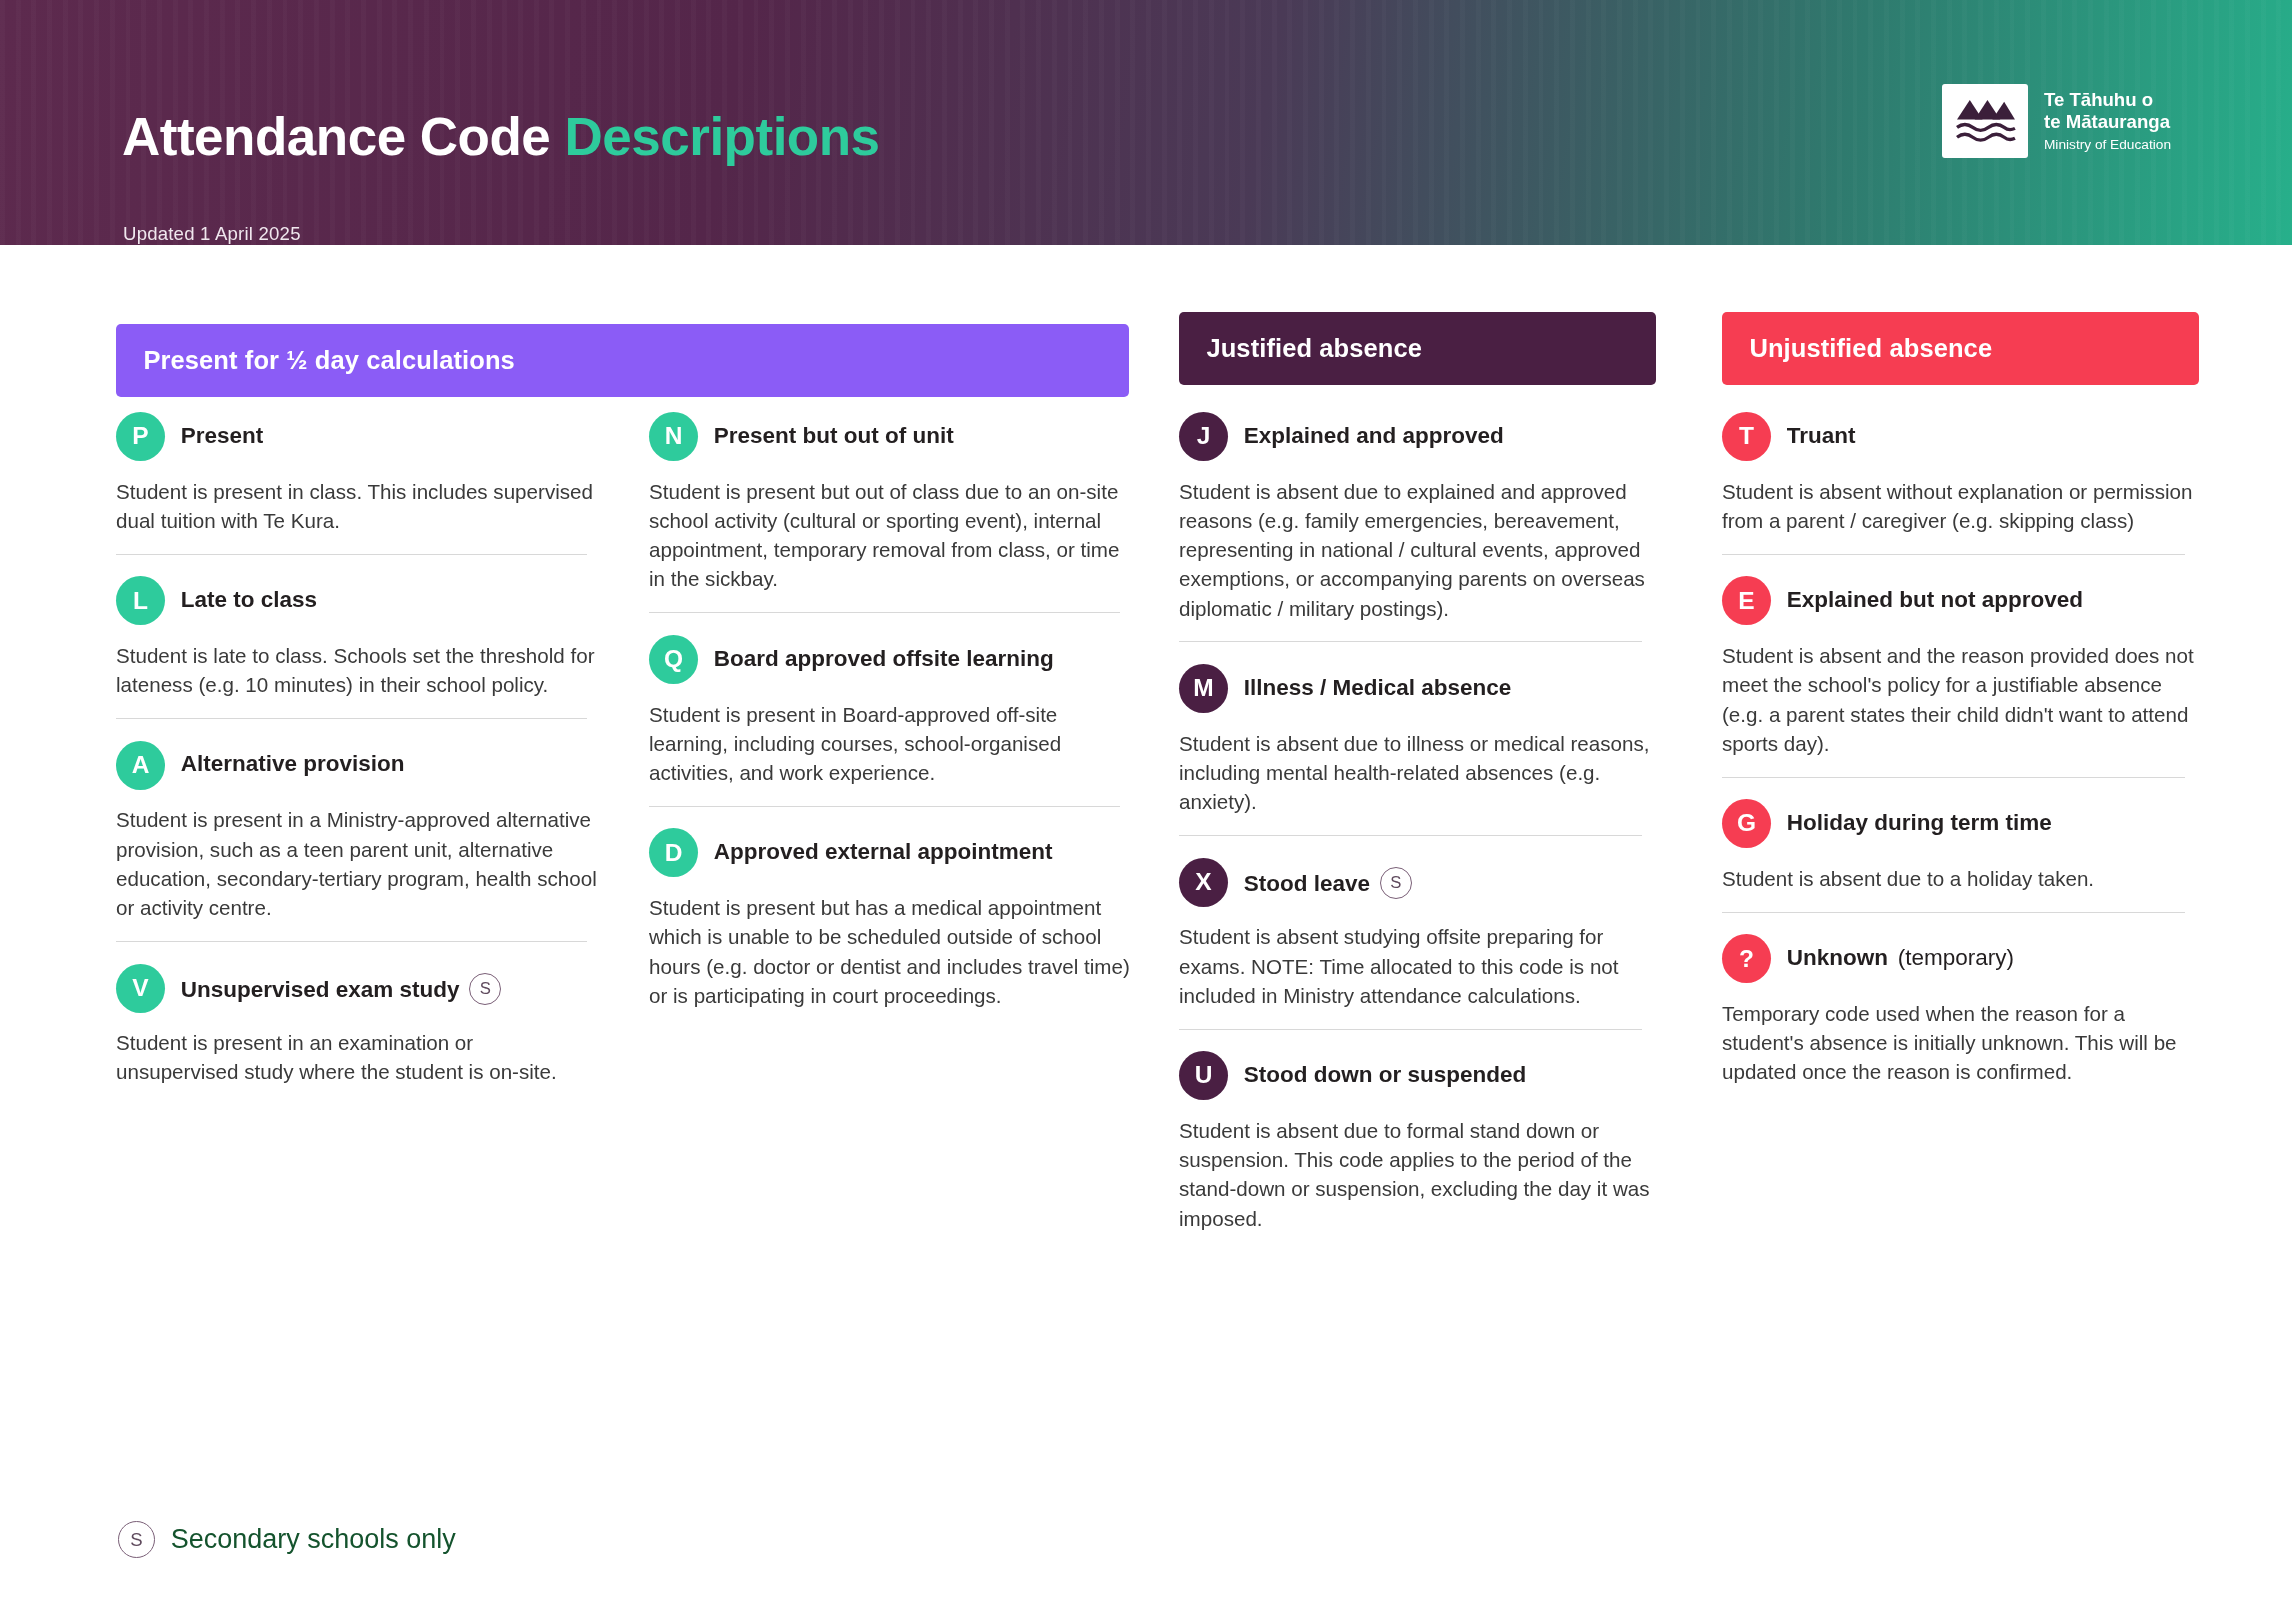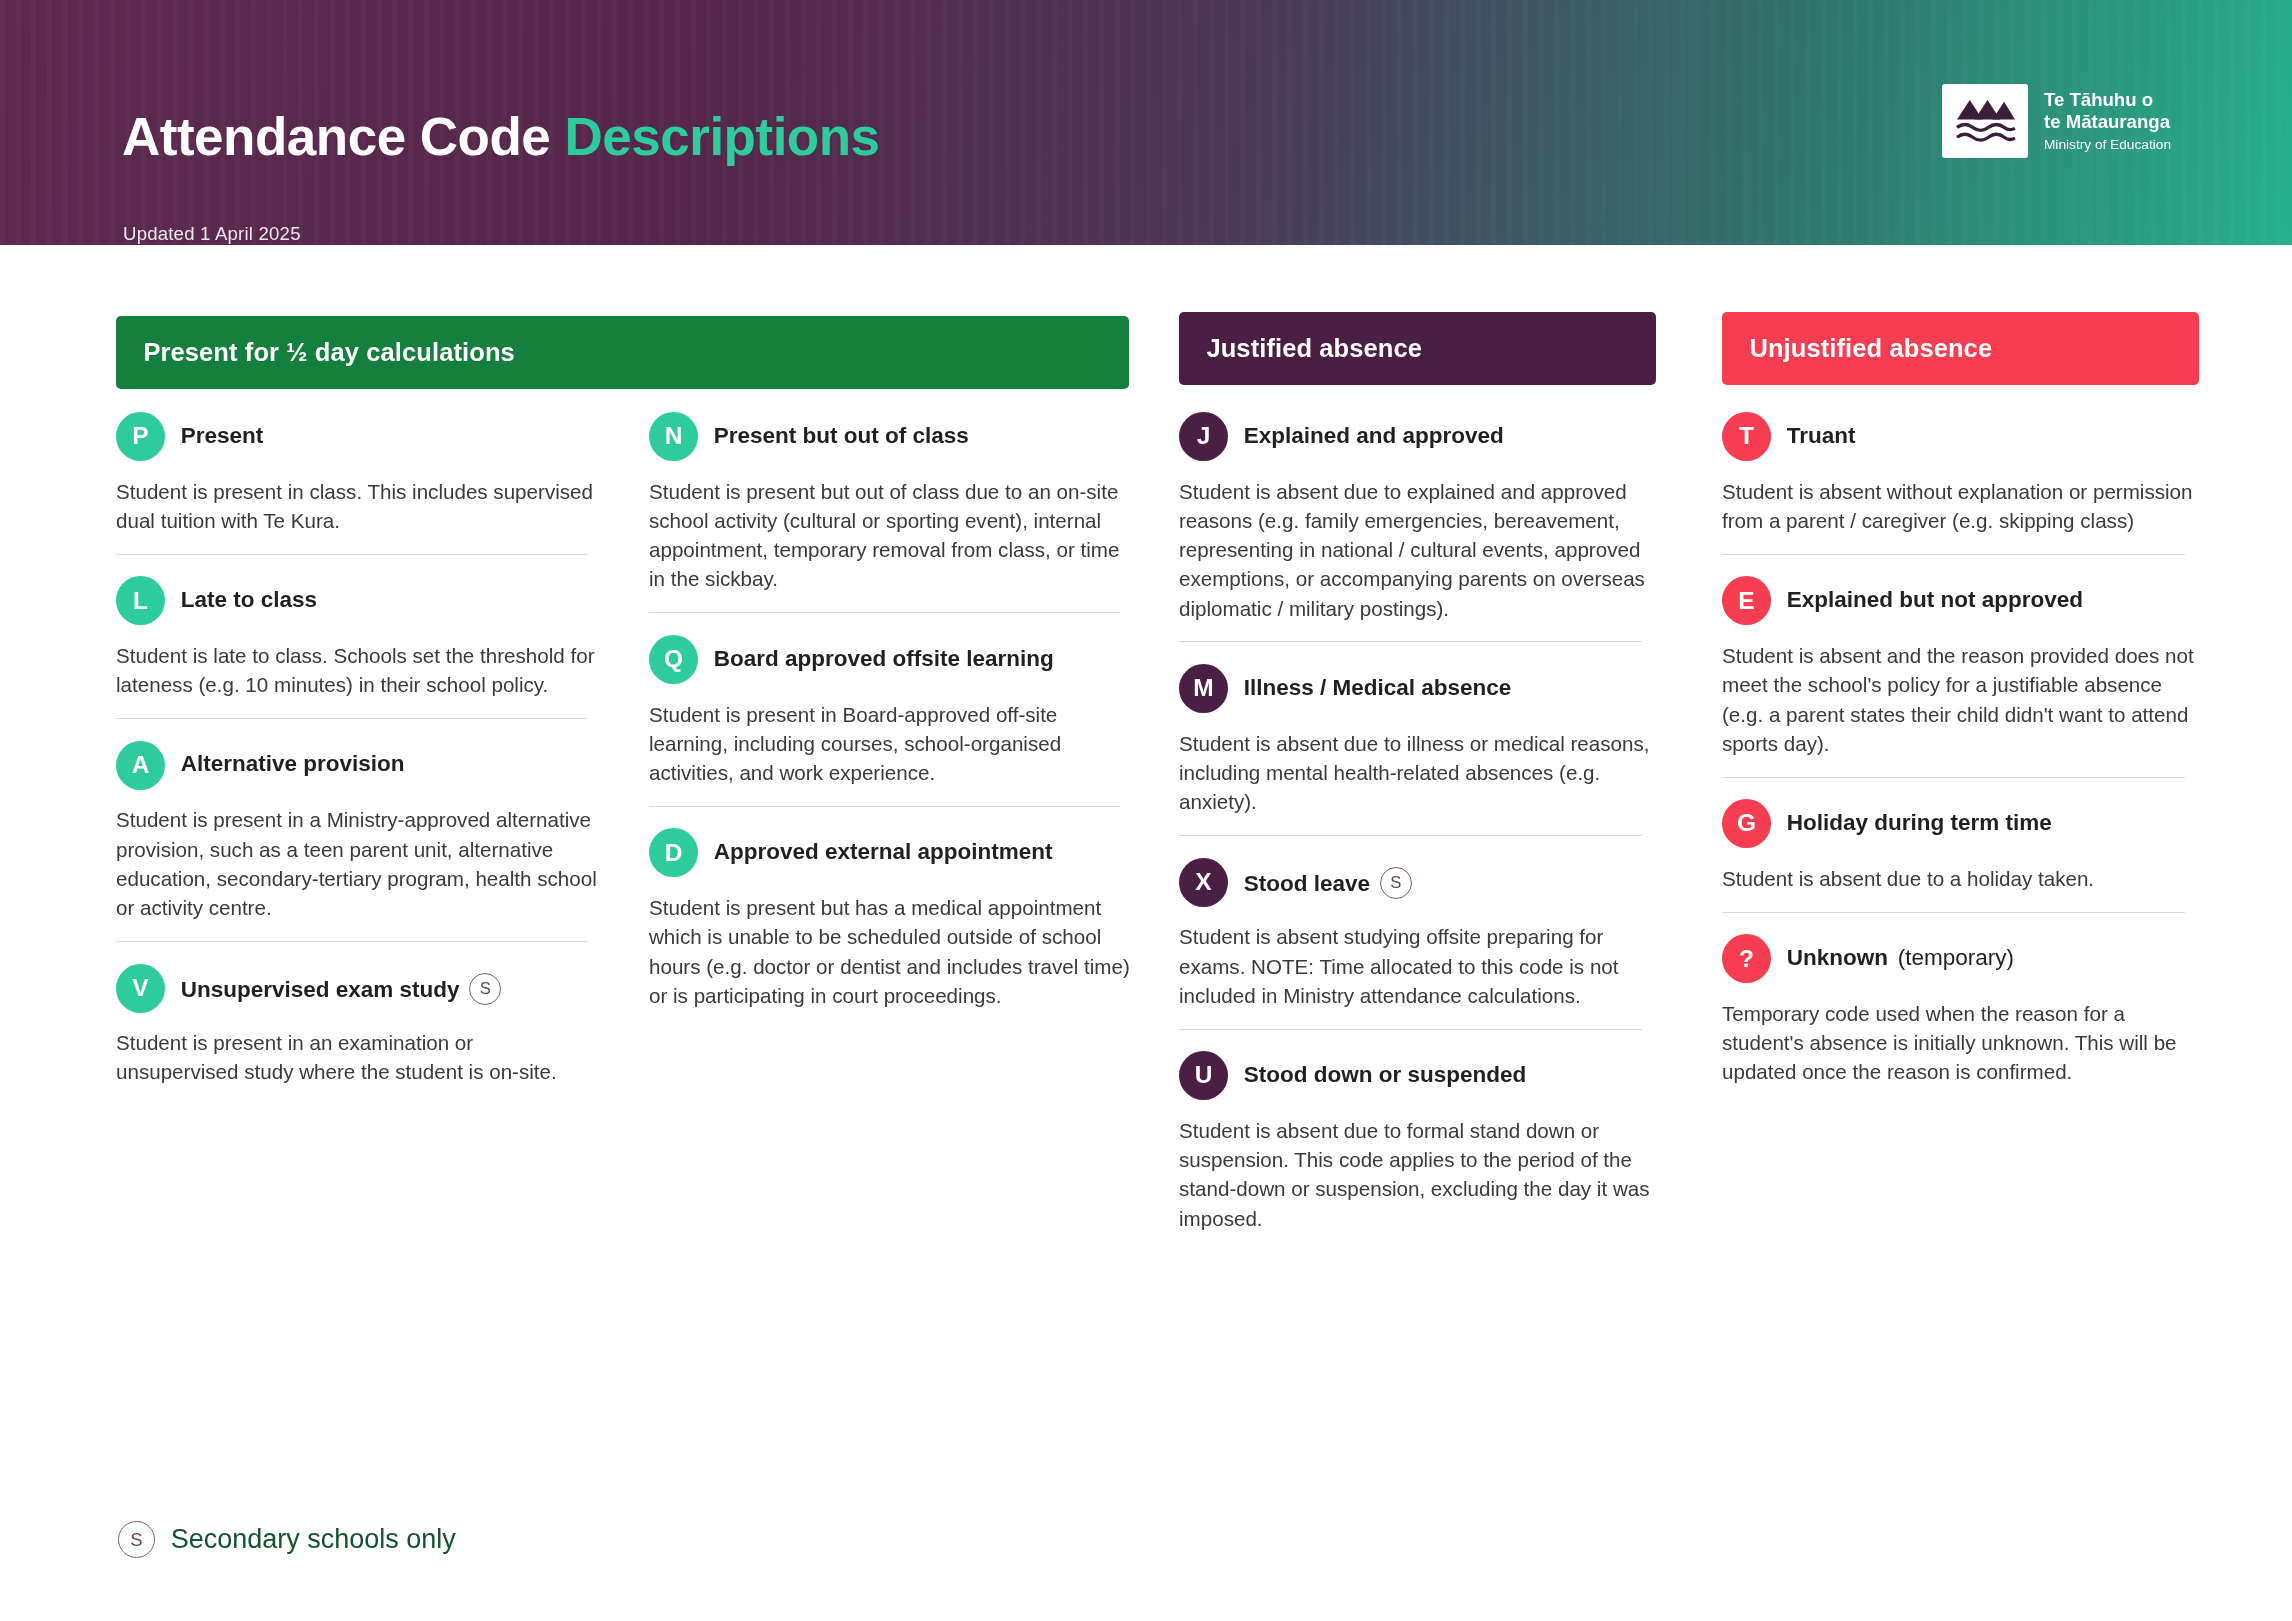--- a/index.html
+++ b/index.html
@@ -94,21 +94,21 @@
     height: 73px;
     border-radius: 4.9px;
     display: flex;
     align-items: center;
     padding-left: 27.4px;
     color: #ffffff;
     font-size: 25.5px;
     font-weight: 700;
     letter-spacing: 0.1px;
   }
-  #bar-present { left: 116px; top: 316px; width: 1013px; background: #15803d; }
+  #bar-present { left: 116px; top: 324px; width: 1013px; background: #8b5cf6; }
   #bar-justified { left: 1179px; top: 312px; width: 477px; background: #4a1f43; }
   #bar-unjustified { left: 1722px; top: 312px; width: 477px; background: #f63d52; }
 
   .col { position: absolute; }
   #col-a { left: 116px; top: 412px; width: 485px; }
   #col-b { left: 649px; top: 412px; width: 485px; }
   #col-c { left: 1179px; top: 412px; width: 477px; }
   #col-d { left: 1722px; top: 412px; width: 477px; }
 
   .entry { position: relative; padding-bottom: 19.6px; margin-bottom: 21.6px; }
@@ -252,21 +252,21 @@
           </div>
         </div>
         <div class="entry-body">Student is present in an examination or unsupervised study where the student is on-site.</div>
       </div>
     </div>
   <div class="col" id="col-b">
       <div class="entry divider">
         <div class="entry-head">
           <div class="code-badge badge-green">N</div>
           <div class="entry-title">
-            <span>Present but out of class</span>
+            <span>Present but out of unit</span>
           </div>
         </div>
         <div class="entry-body">Student is present but out of class due to an on-site school activity (cultural or sporting event), internal appointment, temporary removal from class, or time in the sickbay.</div>
       </div>
       <div class="entry divider">
         <div class="entry-head">
           <div class="code-badge badge-green">Q</div>
           <div class="entry-title">
             <span>Board approved offsite learning</span>
           </div>

